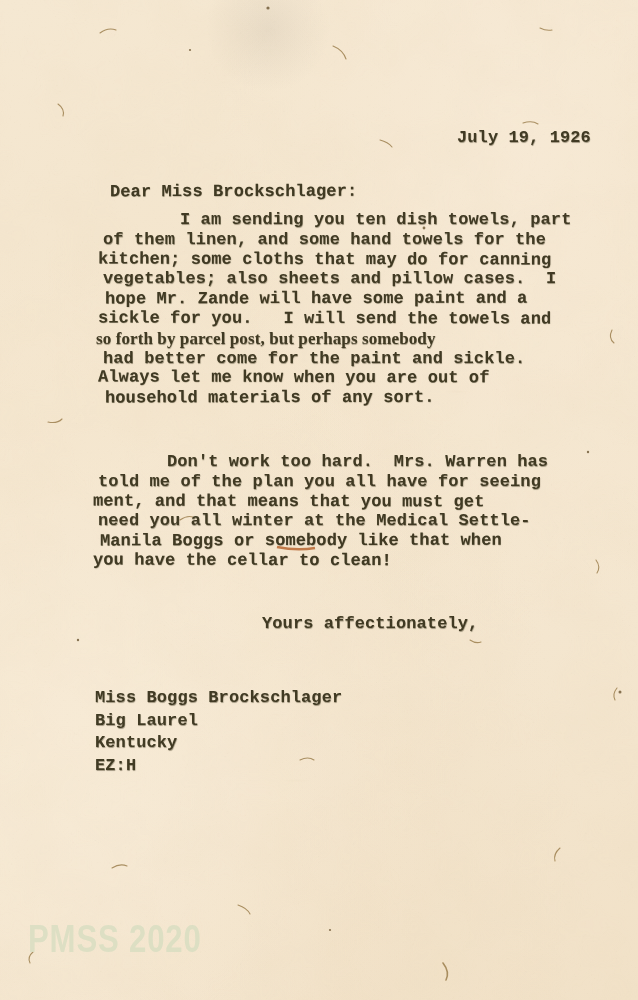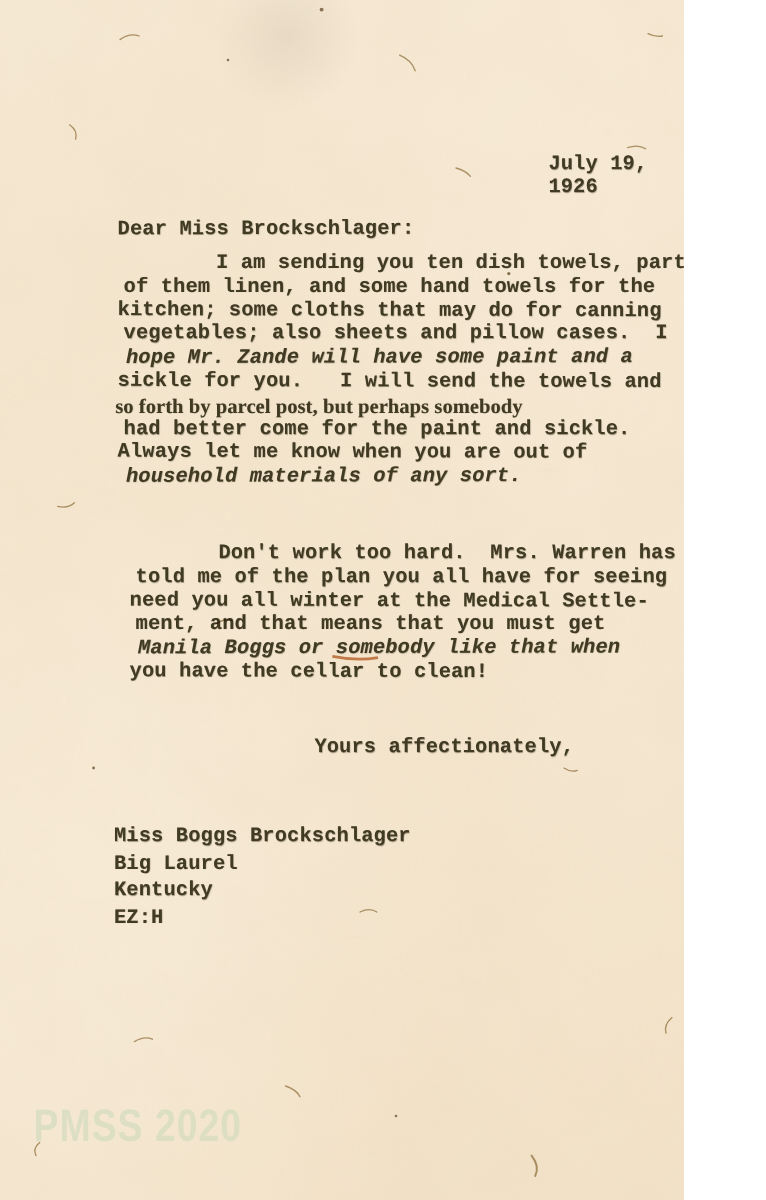--- a/index.html
+++ b/index.html
@@ -1,21 +1,21 @@
 <!DOCTYPE html>
 <html><head>
 <meta charset="utf-8">
 <style>
   * { margin: 0; padding: 0; box-sizing: border-box; }
   html, body { width: 638px; height: 1000px; }
   body { font-family: "Liberation Mono", "DejaVu Sans Mono", monospace; }
 
   .scan {
     position: relative;
-    width: 570px;
+    width: 638px;
     height: 1000px;
     overflow: hidden;
     background:
       radial-gradient(circle at 42% 3%, rgba(125,113,102,0.11), rgba(125,113,102,0) 6%),
       radial-gradient(ellipse at 82% 14%, rgba(247,234,214,0.85), rgba(247,234,214,0) 42%),
       radial-gradient(ellipse at 12% 72%, rgba(248,236,216,0.7), rgba(248,236,216,0) 48%),
       radial-gradient(ellipse at 55% 95%, rgba(240,223,196,0.6), rgba(240,223,196,0) 45%),
       linear-gradient(158deg, #f5e8d2 0%, #f3e4cb 38%, #f4e6cf 68%, #f1e1c7 100%);
   }
 
@@ -35,34 +35,34 @@
   .typed {
     font-weight: 700;
     font-size: 17px;
     letter-spacing: 0.1px;
     text-shadow: 0.4px 0.5px 0.7px rgba(66,61,40,0.45);
   }
 
   .line { white-space: pre; line-height: 19.8px; }
 
   .date       { position: absolute; left: 457px; top: 128px; }
-  .salutation { position: absolute; left: 98px; top: 182px; }
+  .salutation { position: absolute; left: 110px; top: 182px; }
   .para1      { position: absolute; left: 100px; top: 210px; }
-  .para2      { position: absolute; left: 110px;  top: 452px; }
+  .para2      { position: absolute; left: 95px;  top: 452px; }
   .closing    { position: absolute; left: 262px; top: 614px; }
   .address    { position: absolute; left: 95px;  top: 687px; }
   .address .line { line-height: 22.5px; }
 
   .para1 .indent { text-indent: 80px; }
   .para2 .indent { text-indent: 72px; }
 
   
   .para .line:nth-child(2n)  { transform: translateX(3px); }
   .para .line:nth-child(3n)  { transform: translateX(-2px) rotate(0.12deg); }
-  .para .line:nth-child(5n)  { transform: translateX(5px) rotate(-0.1deg); font-style: italic; }
+  .para .line:nth-child(5n)  { transform: translateX(5px) rotate(-0.1deg); }
   .para .line:nth-child(7n)  { transform: translateX(-4px); font-family: Liberation Serif, serif; }
   .salutation { transform: rotate(-0.1deg); }
 
   .watermark {
     position: absolute;
     left: 28px;
     top: 918px;
     font-family: "Liberation Sans", "DejaVu Sans", sans-serif;
     font-weight: 700;
     font-size: 38px;
@@ -147,22 +147,22 @@
       <div class="line">sickle for you.   I will send the towels and</div>
       <div class="line">so forth by parcel post, but perhaps somebody</div>
       <div class="line">had better come for the paint and sickle.</div>
       <div class="line">Always let me know when you are out of</div>
       <div class="line">household materials of any sort.</div>
     </div>
 
     <div class="para para2 typed">
       <div class="line indent">Don't work too hard.  Mrs. Warren has</div>
       <div class="line">told me of the plan you all have for seeing</div>
+      <div class="line">ment, and that means that you must get</div>
       <div class="line">need you all winter at the Medical Settle-</div>
-      <div class="line">ment, and that means that you must get</div>
       <div class="line">Manila Boggs or somebody like that when</div>
       <div class="line">you have the cellar to clean!</div>
     </div>
 
     <div class="closing typed">Yours affectionately,</div>
 
     <div class="address typed">
       <div class="line">Miss Boggs Brockschlager</div>
       <div class="line">Big Laurel</div>
       <div class="line">Kentucky</div>

